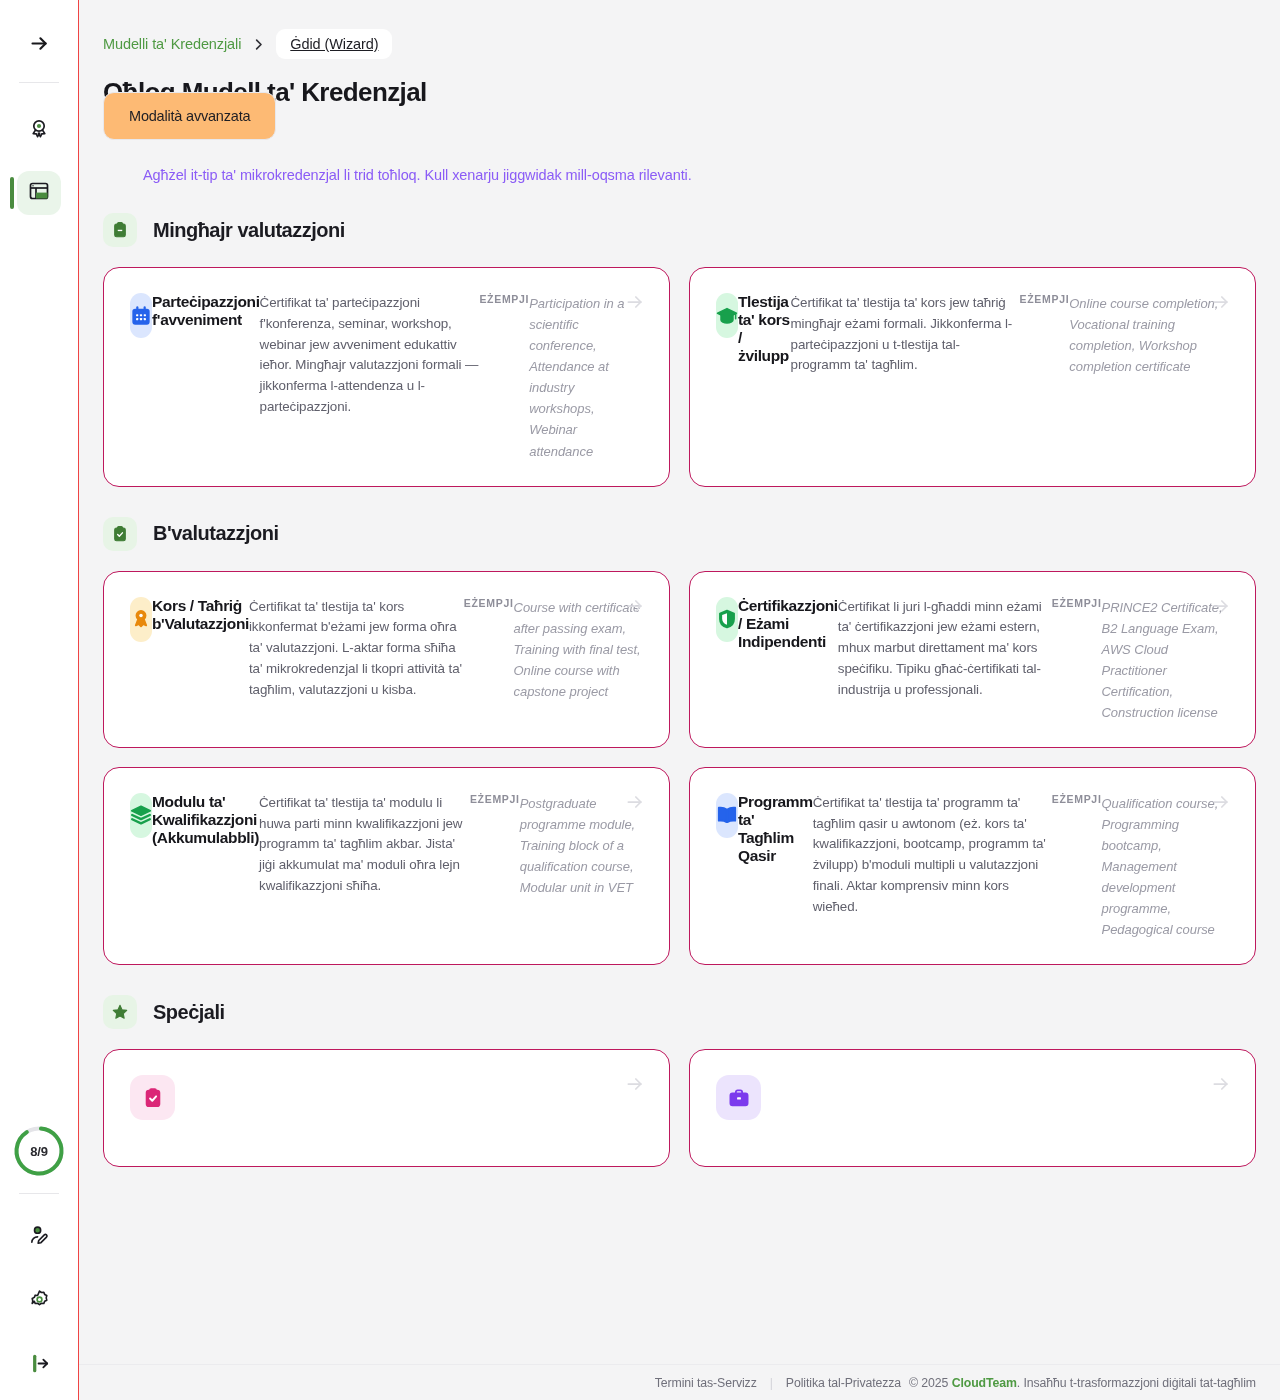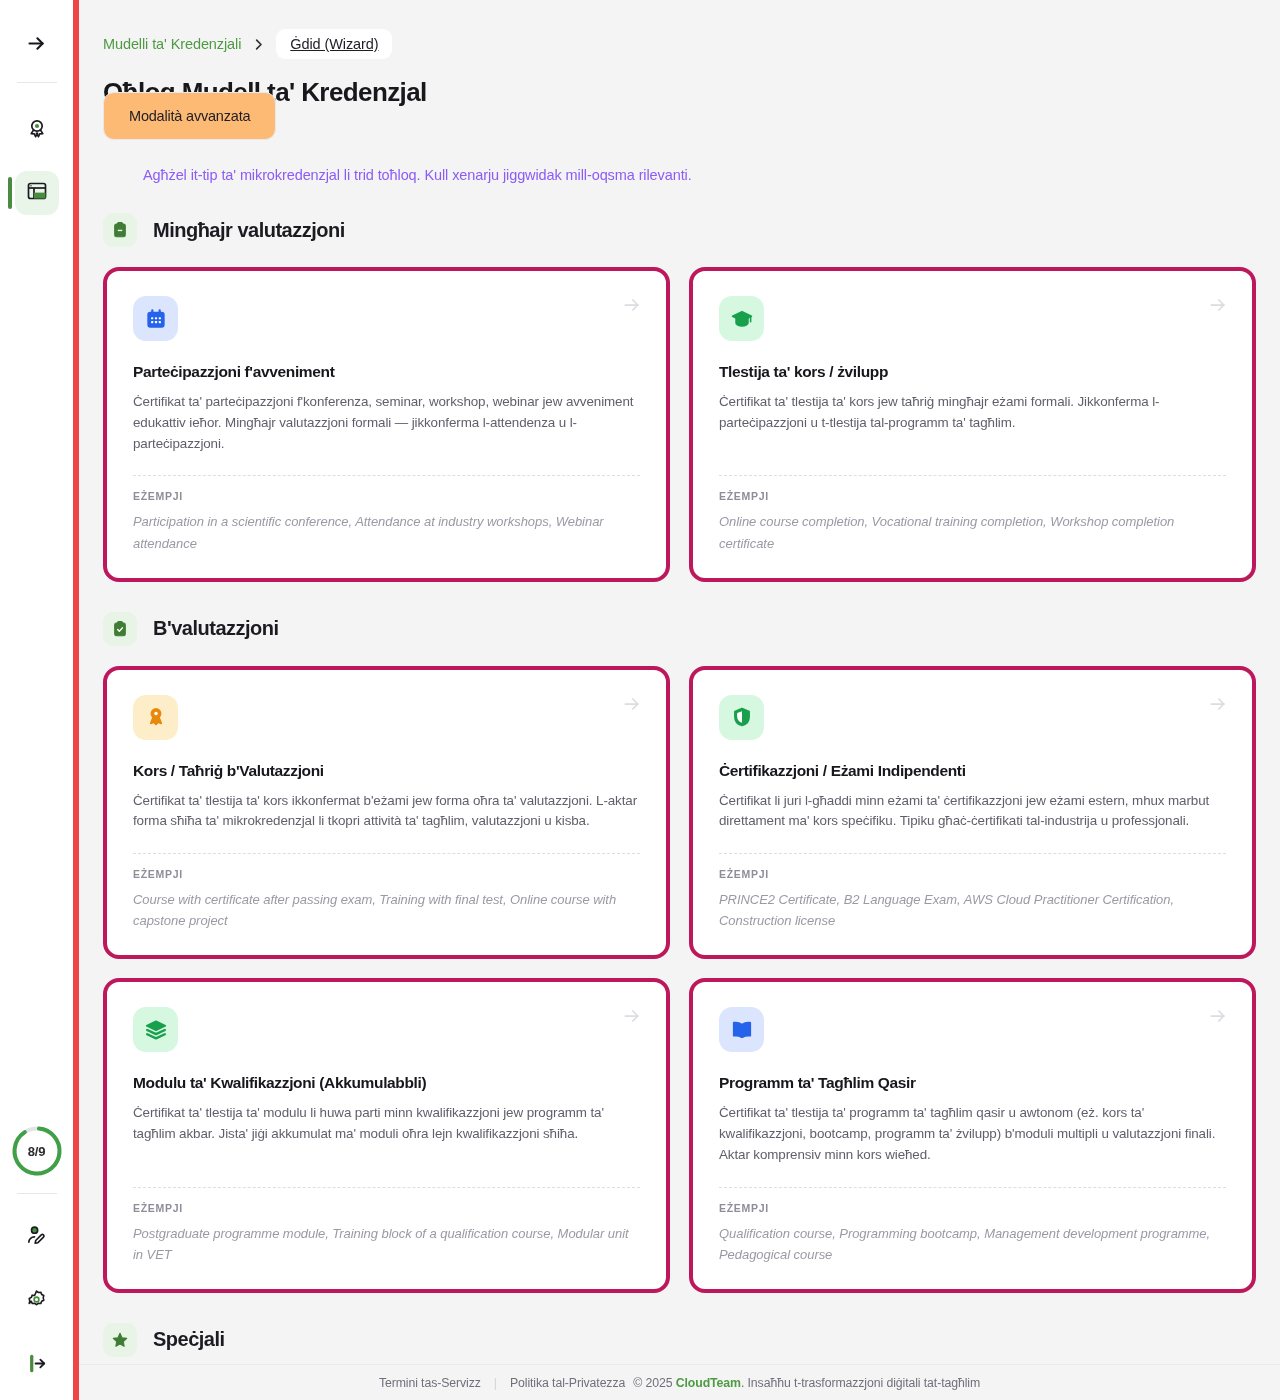--- a/index.html
+++ b/index.html
@@ -11,21 +11,21 @@
     font-family: "Liberation Sans", sans-serif;
     -webkit-font-smoothing: antialiased;
   }
   .app { position: relative; width: 1280px; height: 1400px; display: flex; }
 
   
   .sidebar {
     width: 79px;
     height: 1400px;
     background: #ffffff;
-    border-right: 6px solid #ef4444;
+    border-right: 1px solid #ef4444;
     display: flex;
     flex-direction: column;
     align-items: center;
     flex: 0 0 79px;
     position: relative;
   }
   .sb-top { padding-top: 26px; width: 100%; display:flex; flex-direction:column; align-items:center; }
   .sb-toggle {
     width: 34px; height: 34px;
     display: flex; align-items: center; justify-content: center;
@@ -91,22 +91,22 @@
   .section + .section { margin-top: 30px; }
   .sec-head { display: flex; align-items: center; gap: 16px; }
   .sec-badge {
     width: 34px; height: 34px; border-radius: 10px; background: #e7f4e6;
     display: flex; align-items: center; justify-content: center; flex: 0 0 34px;
   }
   .sec-title { font-size: 20px; font-weight: 600; color: #1b1b21; letter-spacing: -0.5px; }
 
   .cards { display: grid; grid-template-columns: 1fr 1fr; gap: 19px; margin-top: 20px; }
   .card {
-    background: #ffffff; border: 4px solid #be185d; border-radius: 16px;
-    padding: 25px 26px 24px 26px; display: flex; flex-direction: column;
+    background: #ffffff; border: 1px solid #be185d; border-radius: 16px;
+    padding: 25px 26px 24px 26px; display: flex; flex-direction: row;
     position: relative; cursor: pointer; justify-content: space-between;
   }
   .card-arrow { position: absolute; top: 24px; right: 24px; }
   .card-icon {
     width: 45px; height: 45px; border-radius: 13px;
     display: flex; align-items: center; justify-content: center; margin-bottom: 22px;
   }
   .card-title {
     font-size: 15.5px; font-weight: 700; color: #17171c; letter-spacing: -0.35px; margin-bottom: 11px;
   }
@@ -121,21 +121,21 @@
   }
   .card-ex {
     font-size: 13px; line-height: 1.62; color: #9a9aa5; font-style: italic; letter-spacing: -0.05px;
   }
   .card .fill { flex: 1 1 auto; }
 
   
   .footer {
     position: absolute; left: 79px; bottom: 0; right: 0; height: 36px;
     background: #f4f4f5; border-top: 1px solid #ebebee;
-    display: flex; align-items: center; justify-content: center;
+    display: flex; align-items: center; justify-content: flex-end;
     padding: 0 24px; font-size: 12.3px; color: #70707b; letter-spacing: -0.1px; gap: 8px;
   }
   .footer a { color: #70707b; text-decoration: none; cursor: pointer; }
   .f-left { display: flex; align-items: center; gap: 13px; }
   .f-pipe { color: #d3d3d9; }
   .brand { color: #4f9a43; font-weight: 600; }
 </style>
 </head>
 <body>
 

